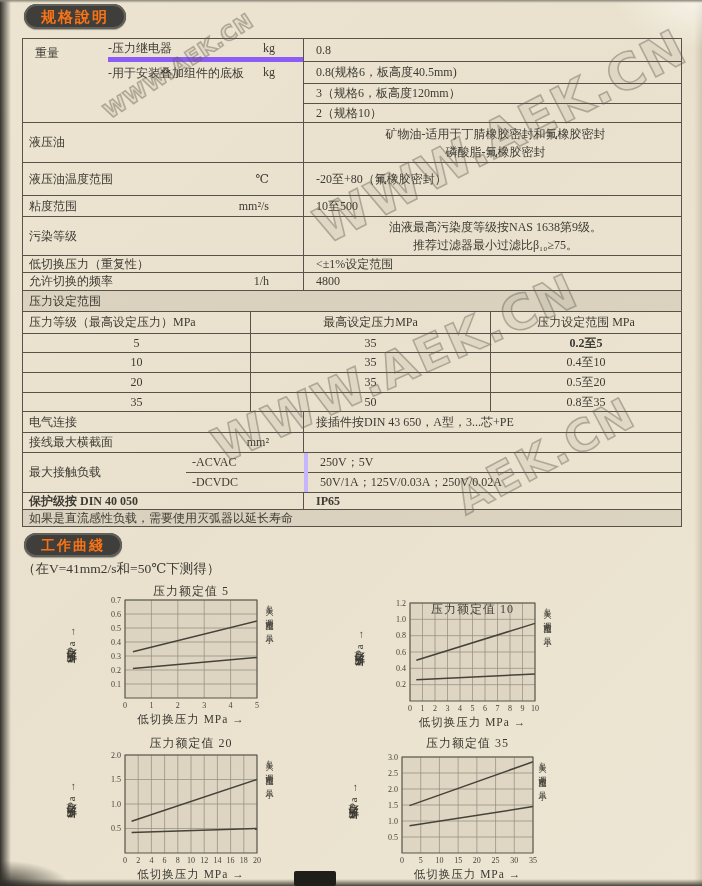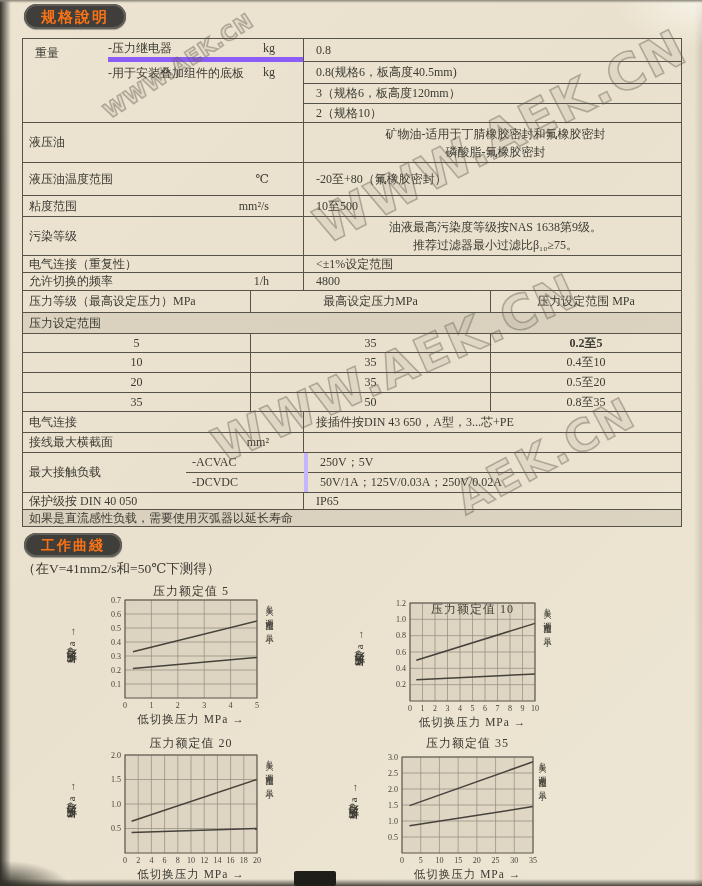--- a/index.html
+++ b/index.html
@@ -136,40 +136,40 @@
 
   <div class="row" style="height:39px;">
     <div class="cell lab rb">污染等级</div>
     <div class="cell val twolines">
       <span>油液最高污染度等级按NAS 1638第9级。</span>
       <span>推荐过滤器最小过滤比β₁₀≥75。</span>
     </div>
   </div>
 
   <div class="row" style="height:17px;">
-    <div class="cell lab rb">电气连接（重复性）</div>
+    <div class="cell lab rb">低切换压力（重复性）</div>
     <div class="cell val">&lt;±1%设定范围</div>
   </div>
 
   <div class="row" style="height:18px;">
     <div class="cell lab rb">
       <span>允许切换的频率</span>
       <span class="unit">1/h</span>
     </div>
     <div class="cell val">4800</div>
   </div>
 
+  <div class="row shade" style="height:21px;">
+    <div class="cell" style="flex:1;">压力设定范围</div>
+  </div>
+
   <div class="row" style="height:22px;">
     <div class="cell rb" style="width:228px;">压力等级（最高设定压力）MPa</div>
     <div class="cell rb ctr" style="width:240px;">最高设定压力MPa</div>
     <div class="cell ctr" style="flex:1;">压力设定范围 MPa</div>
-  </div>
-
-  <div class="row shade" style="height:21px;">
-    <div class="cell" style="flex:1;">压力设定范围</div>
   </div>
 
   <div class="row" style="height:19px;">
     <div class="cell rb ctr" style="width:228px;">5</div>
     <div class="cell rb ctr" style="width:240px;">35</div>
     <div class="cell ctr" style="flex:1;font-weight:bold;">0.2至5</div>
   </div>
   <div class="row" style="height:20px;">
     <div class="cell rb ctr" style="width:228px;">10</div>
     <div class="cell rb ctr" style="width:240px;">35</div>
@@ -204,21 +204,21 @@
     <div class="stack" style="width:118px;flex:none;">
       <div class="srow" style="height:20px;padding-left:6px;">-ACVAC</div>
       <div class="srow" style="flex:1;padding-left:6px;">-DCVDC</div>
     </div>
     <div class="stack" style="border-left:4px solid #c4b5fd;">
       <div class="srow" style="height:20px;">250V；5V</div>
       <div class="srow" style="flex:1;">50V/1A；125V/0.03A；250V/0.02A</div>
     </div>
   </div>
 
-  <div class="row" style="height:17px;">
+  <div class="row" style="height:17px;font-weight:bold;">
     <div class="cell lab rb">保护级按 DIN 40 050</div>
     <div class="cell val">IP65</div>
   </div>
 
   <div class="row shade" style="height:16px;">
     <div class="cell" style="flex:1;">如果是直流感性负载，需要使用灭弧器以延长寿命</div>
   </div>
 </div>
 
 <div class="abs" style="left:24px;top:536px;">

